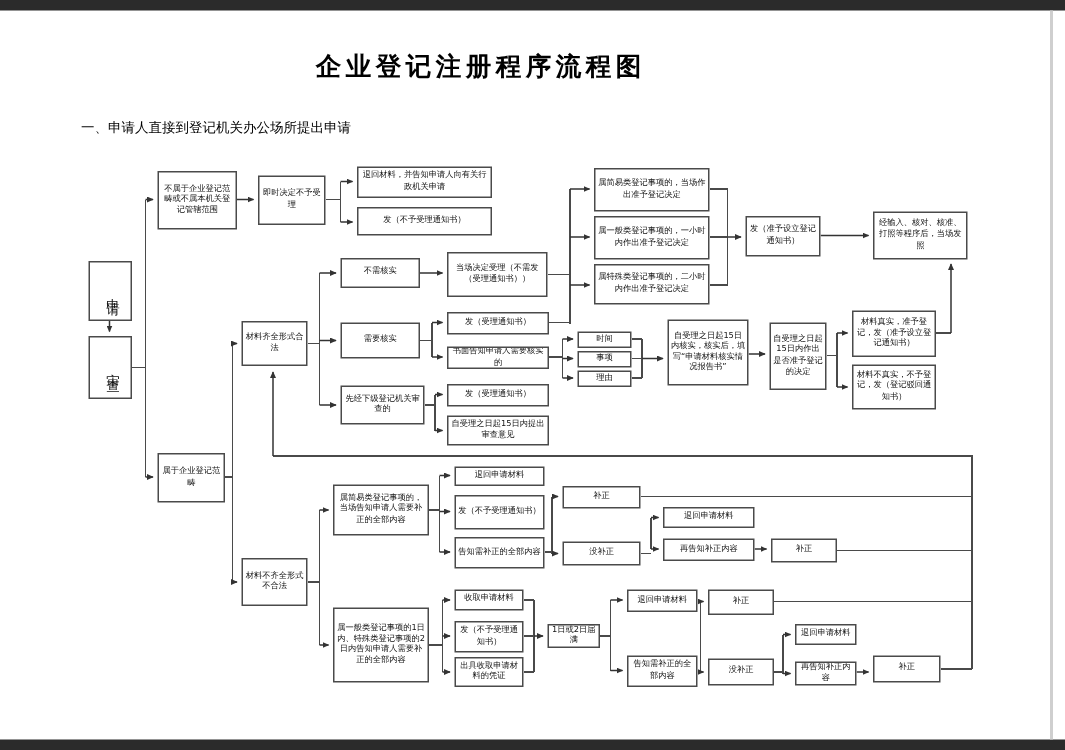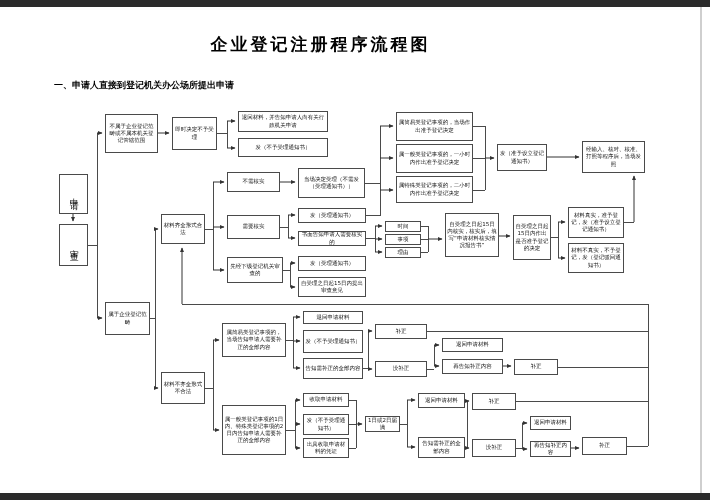--- a/index.html
+++ b/index.html
@@ -4,21 +4,21 @@
 <style>
   html,body{margin:0;padding:0;background:#fff;width:710px;height:500px;overflow:hidden;
     font-family:"DejaVu Sans",sans-serif;}
   #page{position:relative;width:710px;height:500px;background:#fff;}
   .bar{position:absolute;left:0;width:710px;background:#2b2b2b;}
   #bar-top{top:0;height:7px;}
   #bar-bottom{bottom:0;height:7px;}
   #edge-right{position:absolute;top:7px;bottom:7px;left:700px;width:2px;background:#cfcfcf;}
   #title{position:absolute;top:33px;left:0;width:641px;text-align:center;
     font-family:"DejaVu Serif",serif;font-weight:bold;font-size:17px;letter-spacing:3px;color:#000;}
-  #section-heading{position:absolute;top:79px;left:54px;font-size:9px;font-weight:bold;color:#000;}
+  #section-heading{position:absolute;top:79px;left:54px;font-size:9px;font-weight:normal;color:#000;}
   svg#wires{position:absolute;left:0;top:0;}
   .nb{position:absolute;border:1px solid #4a4a4a;background:#fff;box-sizing:border-box;
     display:flex;align-items:center;justify-content:center;text-align:center;
     font-size:5.5px;line-height:1.28;color:#111;padding:1px;overflow:hidden;}
   .vert{writing-mode:vertical-rl;font-size:9px;letter-spacing:3px;}
 </style>
 </head>
 <body>
 
 <div id="page">

